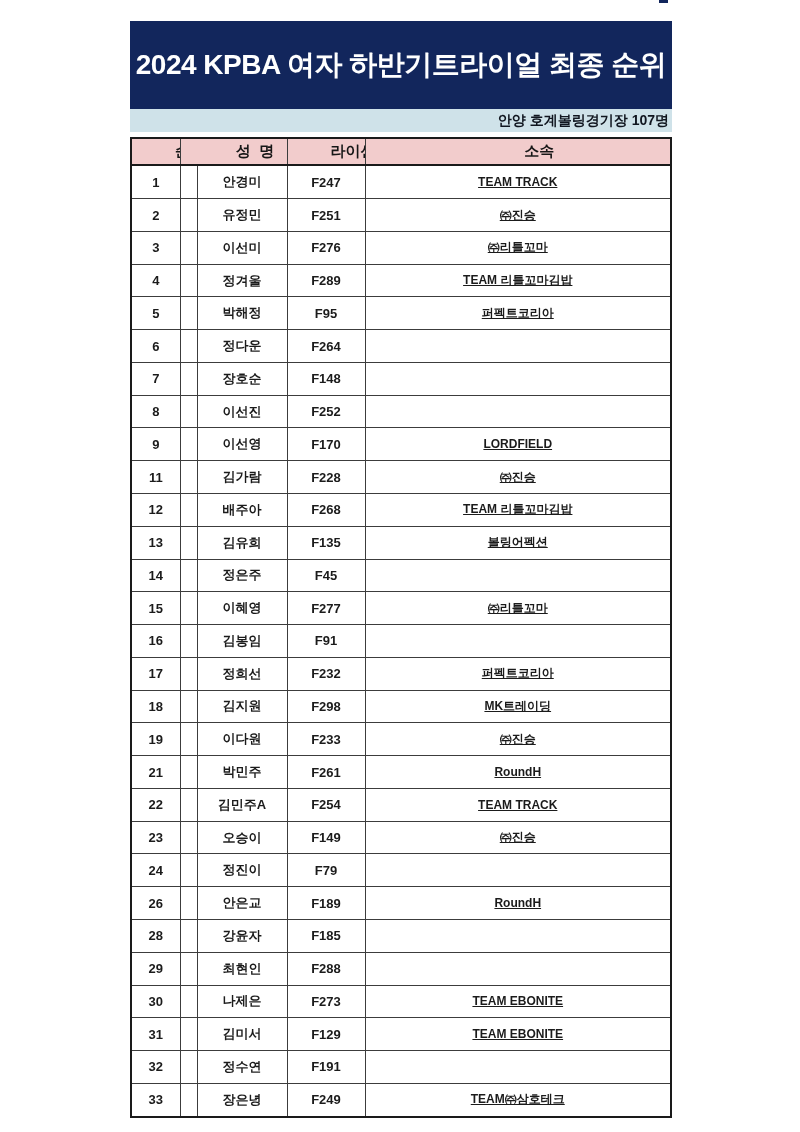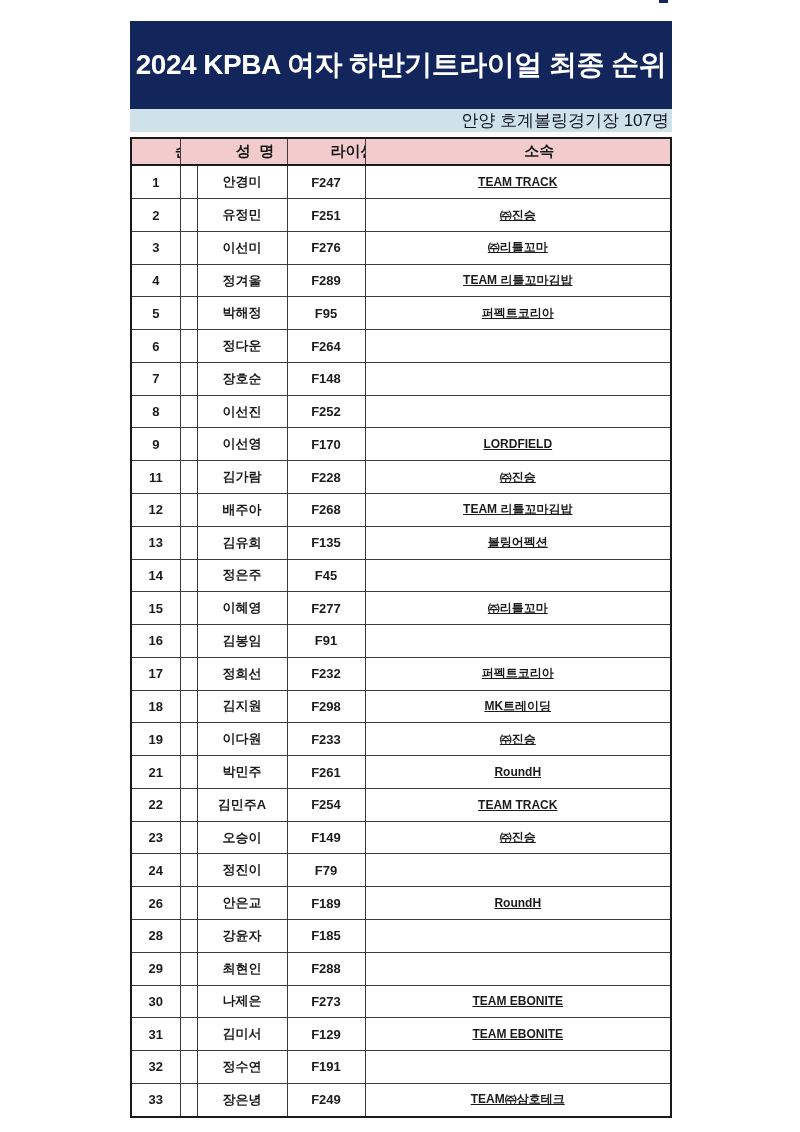--- a/index.html
+++ b/index.html
@@ -49,22 +49,22 @@
   .strip{
     height:23px;
     background:var(--strip);
     display:flex;
     align-items:center;
     justify-content:flex-end;
     padding-right:3px;
     margin-bottom:5px;
   }
   .strip span{
-    font-size:17px;
-    font-weight:normal;
+    font-size:14px;
+    font-weight:bold;
     color:#10151f;
     white-space:nowrap;
   }
   table.rtable{
     width:542px;
     height:981px;
     border-collapse:collapse;
     table-layout:fixed;
   }
   table.rtable{border:2px solid var(--frame);}

